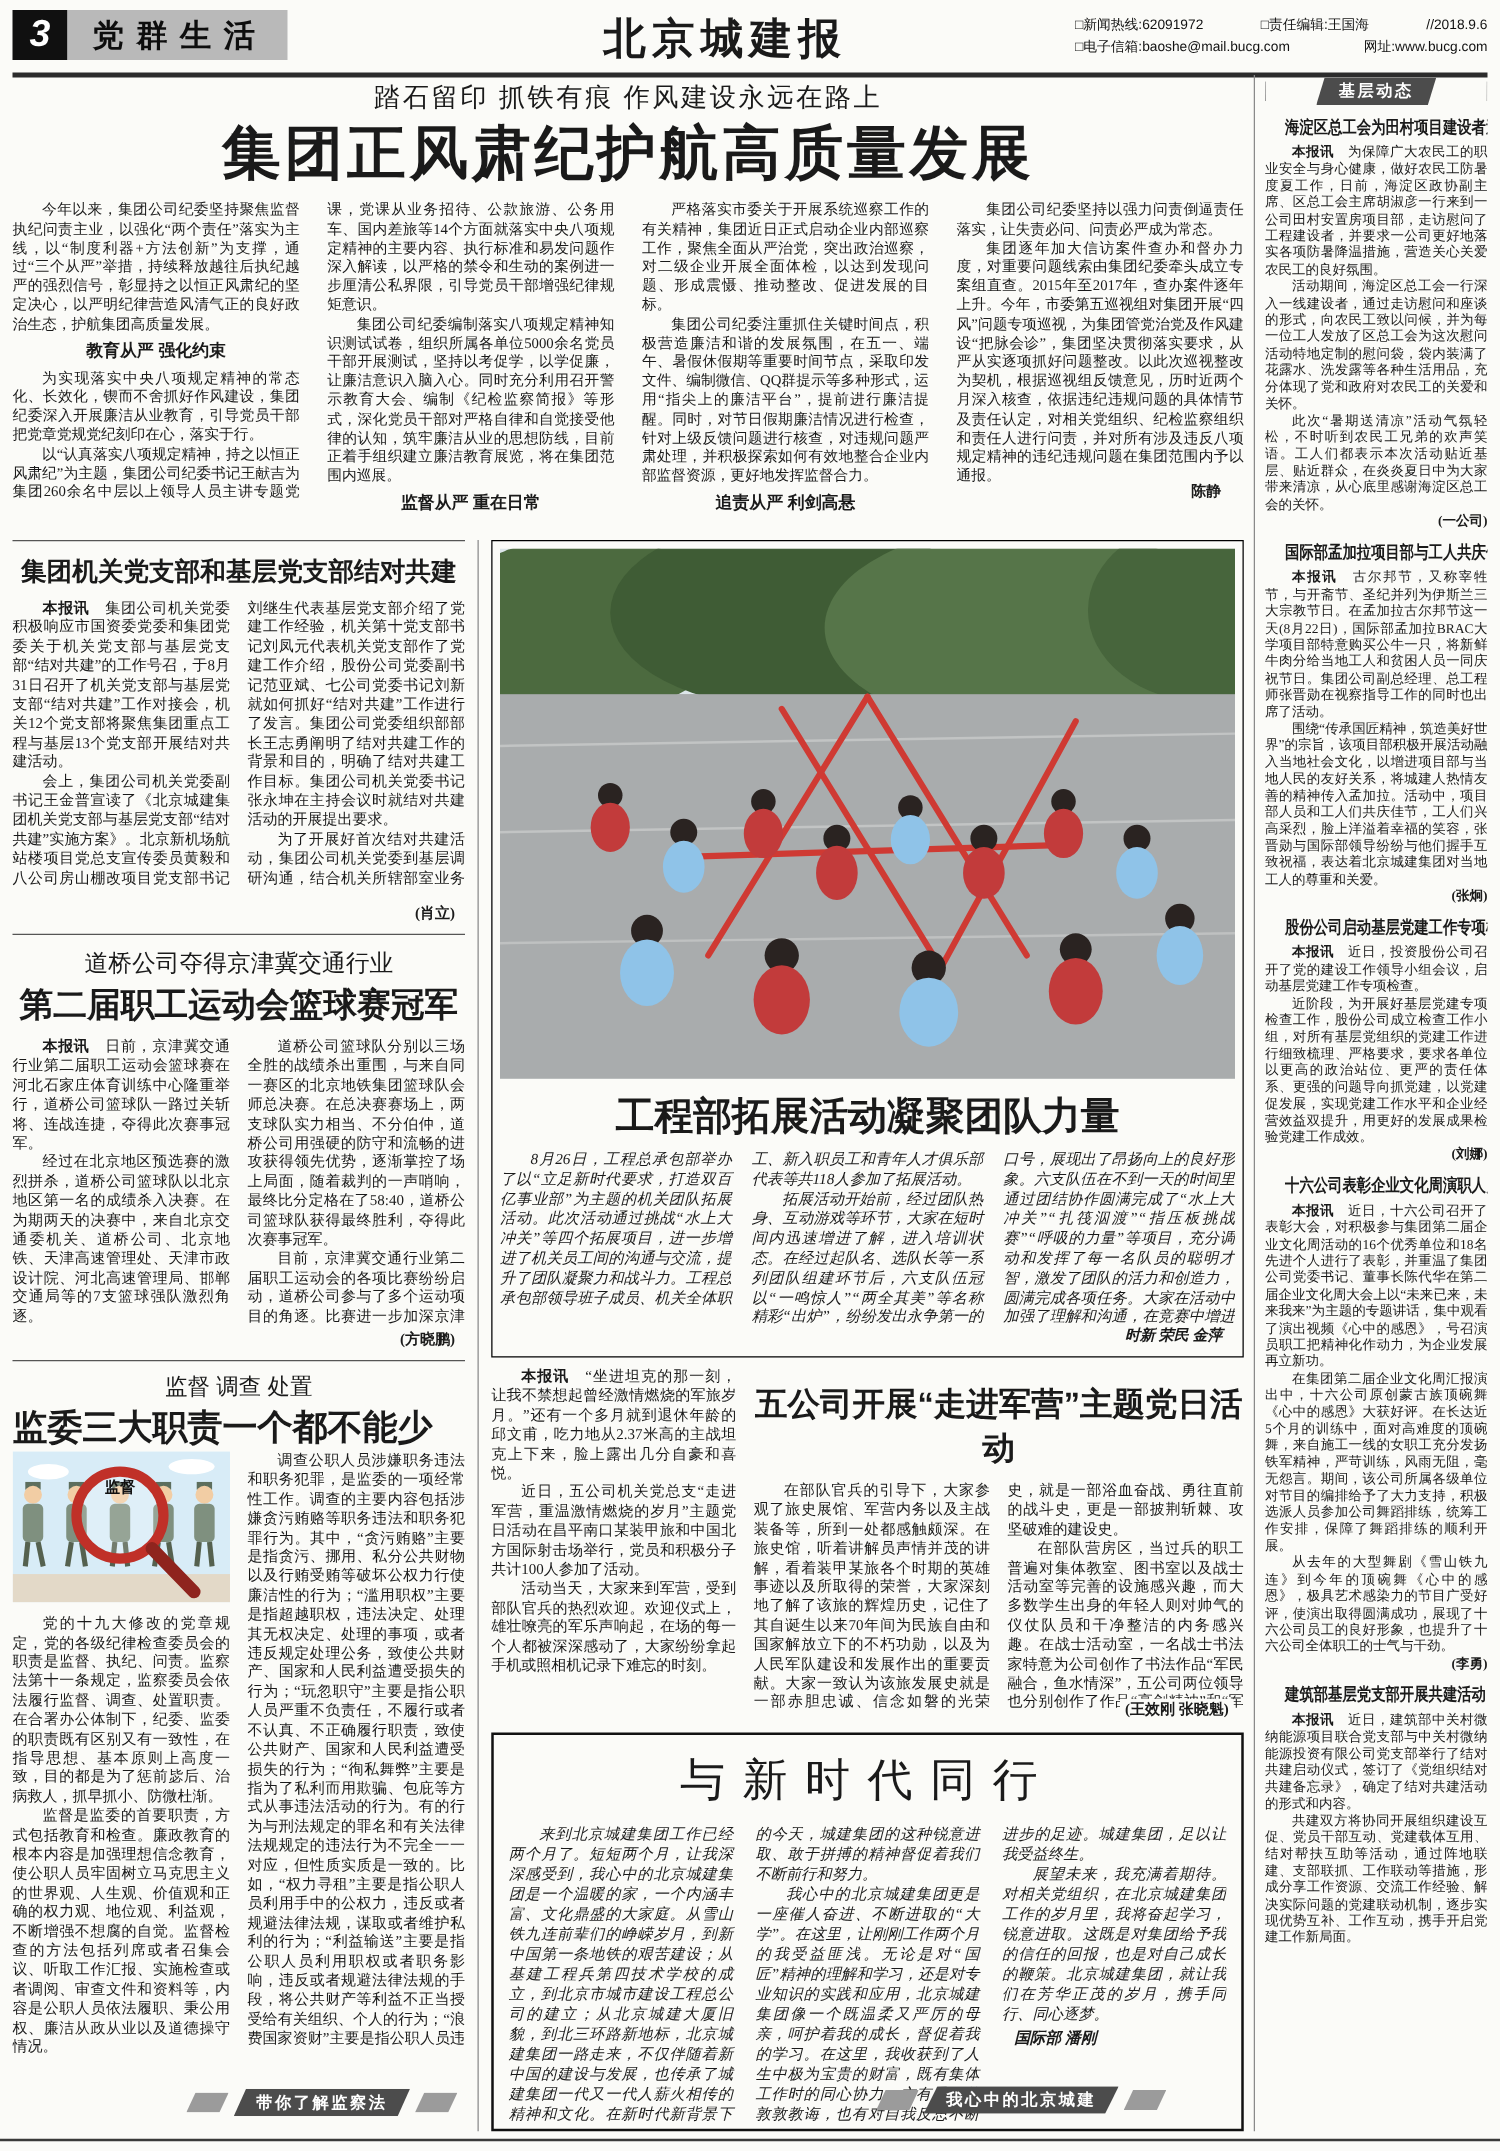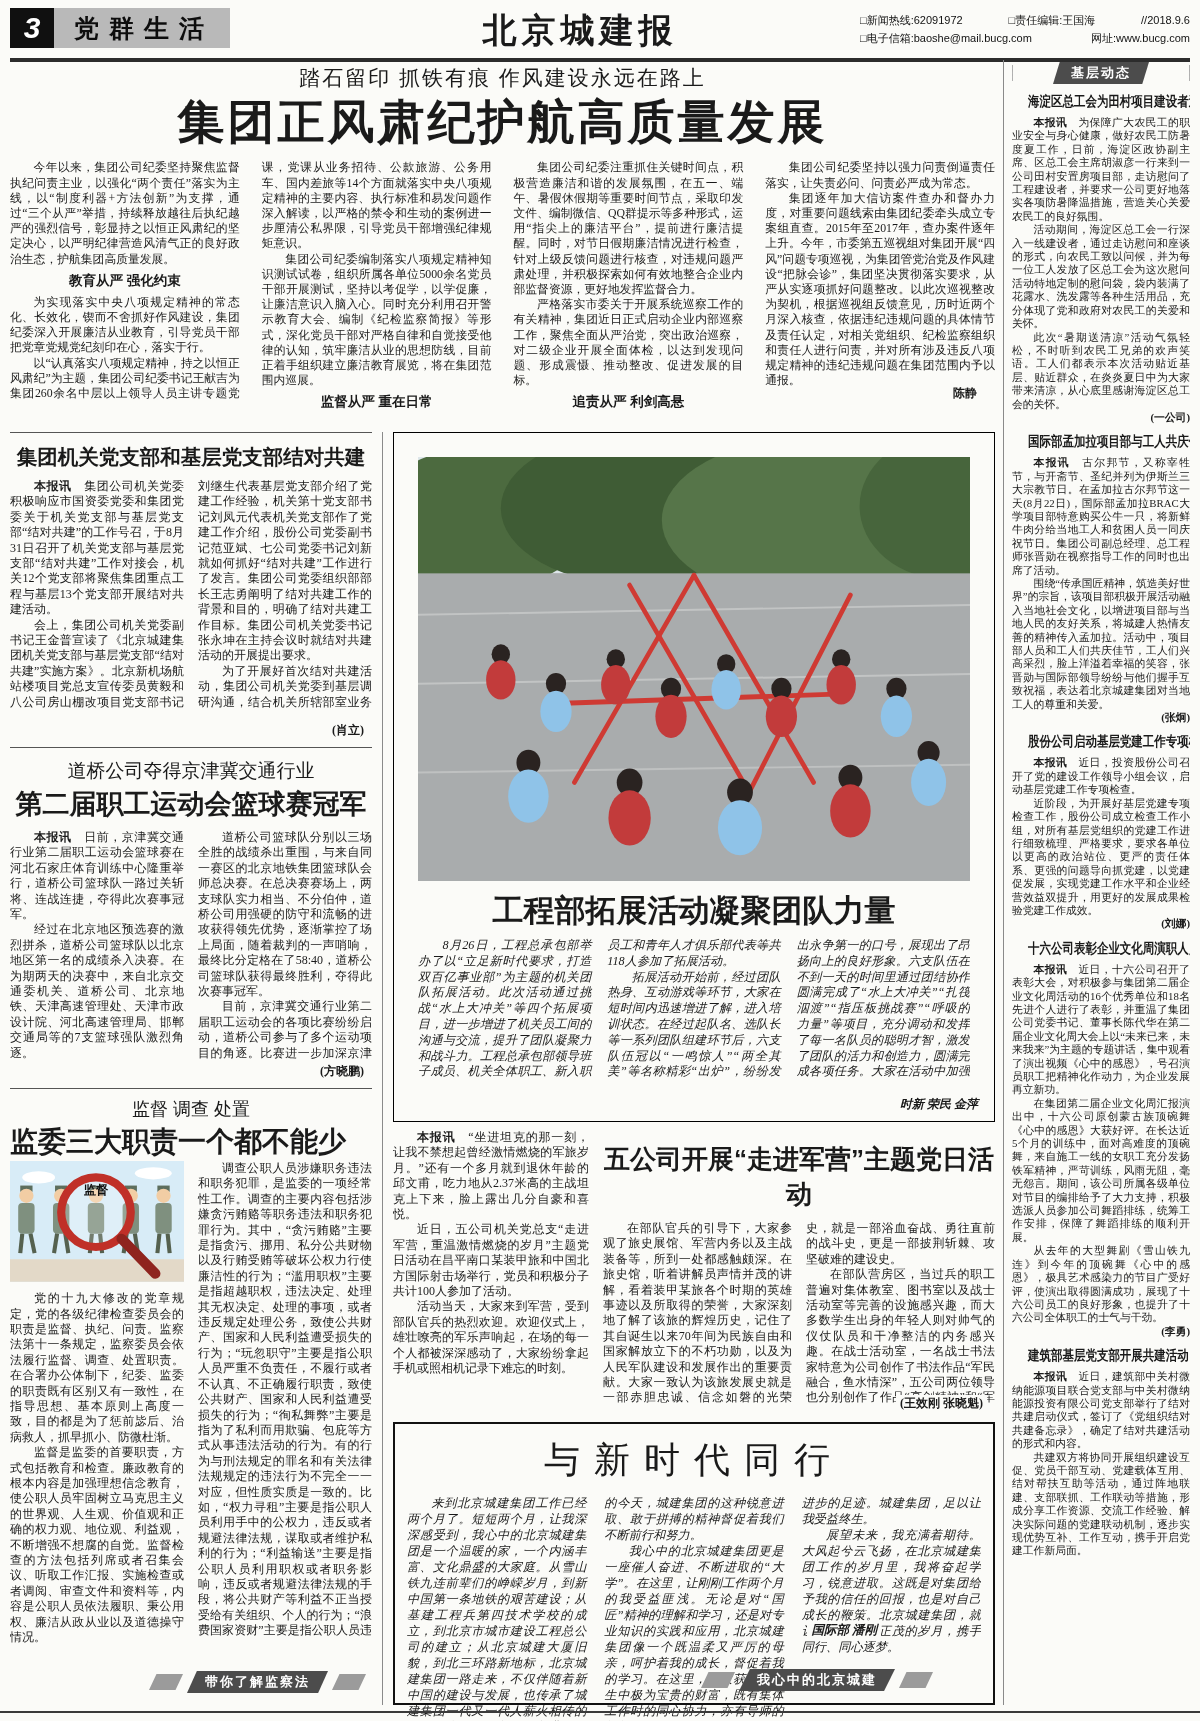--- a/index.html
+++ b/index.html
@@ -51,21 +51,21 @@
   .jw-title{font:700 28px "Liberation Sans",sans-serif;margin:2px 0 0;}
   .jw-body{height:508px;}
   .cartoon{width:100%;margin:0 0 5px;break-inside:avoid;}
   
   .badge-row{display:flex;align-items:center;justify-content:center;gap:4px;}
   .badge-wing{width:34px;height:16px;background:#9b9b9b;clip-path:polygon(22% 0,100% 0,78% 100%,0 100%);}
   .badge-core{background:#4c4c4c;color:#fff;font:700 13px/22px "Liberation Sans",sans-serif;padding:0 18px;
               clip-path:polygon(7% 0,100% 0,93% 100%,0 100%);letter-spacing:2px;white-space:nowrap;}
   .jw-badge{position:absolute;right:6px;bottom:6px;}
   
-  .photo-box{position:relative;border:1.5px solid #000;padding:24px;height:640px;}
+  .photo-box{position:relative;border:1.5px solid #000;padding:6px;height:640px;}
   .photo{display:block;width:100%;height:424px;}
   .tz-title{text-align:center;font:700 31px "Liberation Sans",sans-serif;margin:9px 0 6px;}
   .kai{font-style:italic;}
   .tz-body{height:148px;column-count:3;column-gap:16px;column-fill:auto;overflow:hidden;
            font-size:12.2px;line-height:15.8px;}
   .wugongsi{position:relative;margin-top:8px;height:284px;display:grid;grid-template-columns:196px 1fr;column-gap:14px;}
   .wg-col1{overflow:hidden;font-size:12px;line-height:15.4px;}
   .wg-right{display:flex;flex-direction:column;min-height:0;}
   .wg-title{text-align:center;font:700 26px "Liberation Sans",sans-serif;margin:12px 0 9px;}
   .wg-body{flex:1;column-count:2;column-gap:14px;column-fill:auto;overflow:hidden;font-size:12px;line-height:15.4px;}
@@ -114,22 +114,22 @@
       <div class="lead">
         <div class="lead-kicker">踏石留印 抓铁有痕 作风建设永远在路上</div>
         <div class="lead-title">集团正风肃纪护航高质量发展</div>
         <div class="lead-body">
             <p>今年以来，集团公司纪委坚持聚焦监督执纪问责主业，以强化“两个责任”落实为主线，以“制度利器+方法创新”为支撑，通过“三个从严”举措，持续释放越往后执纪越严的强烈信号，彰显持之以恒正风肃纪的坚定决心，以严明纪律营造风清气正的良好政治生态，护航集团高质量发展。</p>
             <h4 class="subhead">教育从严 强化约束</h4>
             <p>为实现落实中央八项规定精神的常态化、长效化，锲而不舍抓好作风建设，集团纪委深入开展廉洁从业教育，引导党员干部把党章党规党纪刻印在心，落实于行。</p>
             <p>以“认真落实八项规定精神，持之以恒正风肃纪”为主题，集团公司纪委书记王献吉为集团260余名中层以上领导人员主讲专题党课，党课从业务招待、公款旅游、公务用车、国内差旅等14个方面就落实中央八项规定精神的主要内容、执行标准和易发问题作深入解读，以严格的禁令和生动的案例进一步厘清公私界限，引导党员干部增强纪律规矩意识。</p>
             <p>集团公司纪委编制落实八项规定精神知识测试试卷，组织所属各单位5000余名党员干部开展测试，坚持以考促学，以学促廉，让廉洁意识入脑入心。同时充分利用召开警示教育大会、编制《纪检监察简报》等形式，深化党员干部对严格自律和自觉接受他律的认知，筑牢廉洁从业的思想防线，目前正着手组织建立廉洁教育展览，将在集团范围内巡展。</p>
             <h4 class="subhead">监督从严 重在日常</h4>
+            <p>严格落实市委关于开展系统巡察工作的有关精神，集团近日正式启动企业内部巡察工作，聚焦全面从严治党，突出政治巡察，对二级企业开展全面体检，以达到发现问题、形成震慑、推动整改、促进发展的目标。</p>
             <p>集团公司纪委注重抓住关键时间点，积极营造廉洁和谐的发展氛围，在五一、端午、暑假休假期等重要时间节点，采取印发文件、编制微信、QQ群提示等多种形式，运用“指尖上的廉洁平台”，提前进行廉洁提醒。同时，对节日假期廉洁情况进行检查，针对上级反馈问题进行核查，对违规问题严肃处理，并积极探索如何有效地整合企业内部监督资源，更好地发挥监督合力。</p>
-            <p>严格落实市委关于开展系统巡察工作的有关精神，集团近日正式启动企业内部巡察工作，聚焦全面从严治党，突出政治巡察，对二级企业开展全面体检，以达到发现问题、形成震慑、推动整改、促进发展的目标。</p>
             <h4 class="subhead">追责从严 利剑高悬</h4>
             <p>集团公司纪委坚持以强力问责倒逼责任落实，让失责必问、问责必严成为常态。</p>
             <p>集团逐年加大信访案件查办和督办力度，对重要问题线索由集团纪委牵头成立专案组直查。2015年至2017年，查办案件逐年上升。今年，市委第五巡视组对集团开展“四风”问题专项巡视，为集团管党治党及作风建设“把脉会诊”，集团坚决贯彻落实要求，从严从实逐项抓好问题整改。以此次巡视整改为契机，根据巡视组反馈意见，历时近两个月深入核查，依据违纪违规问题的具体情节及责任认定，对相关党组织、纪检监察组织和责任人进行问责，并对所有涉及违反八项规定精神的违纪违规问题在集团范围内予以通报。</p>
           </div>
         <div class="byline-abs" style="right:14px;bottom:30px;">陈静</div>
       </div>
 
       <div class="lower">
 
         <div class="left-col">
@@ -326,21 +326,21 @@
                 </div>
             </div>
             <div class="byline-abs" style="right:8px;bottom:2px;">(王效刚 张晓魁)</div>
           </div>
 
           <div class="essay">
             <h2 class="es-title">与新时代同行</h2>
             <div class="es-body kai">
                 <p>来到北京城建集团工作已经两个月了。短短两个月，让我深深感受到，我心中的北京城建集团是一个温暖的家，一个内涵丰富、文化鼎盛的大家庭。从雪山铁九连前辈们的峥嵘岁月，到新中国第一条地铁的艰苦建设；从基建工程兵第四技术学校的成立，到北京市城市建设工程总公司的建立；从北京城建大厦旧貌，到北三环路新地标，北京城建集团一路走来，不仅伴随着新中国的建设与发展，也传承了城建集团一代又一代人薪火相传的精神和文化。在新时代新背景下的今天，城建集团的这种锐意进取、敢于拼搏的精神督促着我们不断前行和努力。</p>
                 <p>我心中的北京城建集团更是一座催人奋进、不断进取的“大学”。在这里，让刚刚工作两个月的我受益匪浅。无论是对“国匠”精神的理解和学习，还是对专业知识的实践和应用，北京城建集团像一个既温柔又严厉的母亲，呵护着我的成长，督促着我的学习。在这里，我收获到了人生中极为宝贵的财富，既有集体工作时的同心协力，亦有导师的敦敦教诲，也有对自我反思不断进步的足迹。城建集团，足以让我受益终生。</p>
-                <p>展望未来，我充满着期待。大风起兮云飞扬，在北京城建集团工作的岁月里，我将奋起学习，锐意进取。这既是对集团给予我的信任的回报，也是对自己成长的鞭策。北京城建集团，就让我们在芳华正茂的岁月，携手同行、同心逐梦。</p>
+                <p>展望未来，我充满着期待。对相关党组织，在北京城建集团工作的岁月里，我将奋起学习，锐意进取。这既是对集团给予我的信任的回报，也是对自己成长的鞭策。北京城建集团，就让我们在芳华正茂的岁月，携手同行、同心逐梦。</p>
               </div>
             <div class="es-byline">国际部 潘刚</div>
             <div class="es-badge badge-row">
               <span class="badge-wing"></span>
               <span class="badge-core">我心中的北京城建</span>
               <span class="badge-wing"></span>
             </div>
           </div>
         </div>
       </div>

